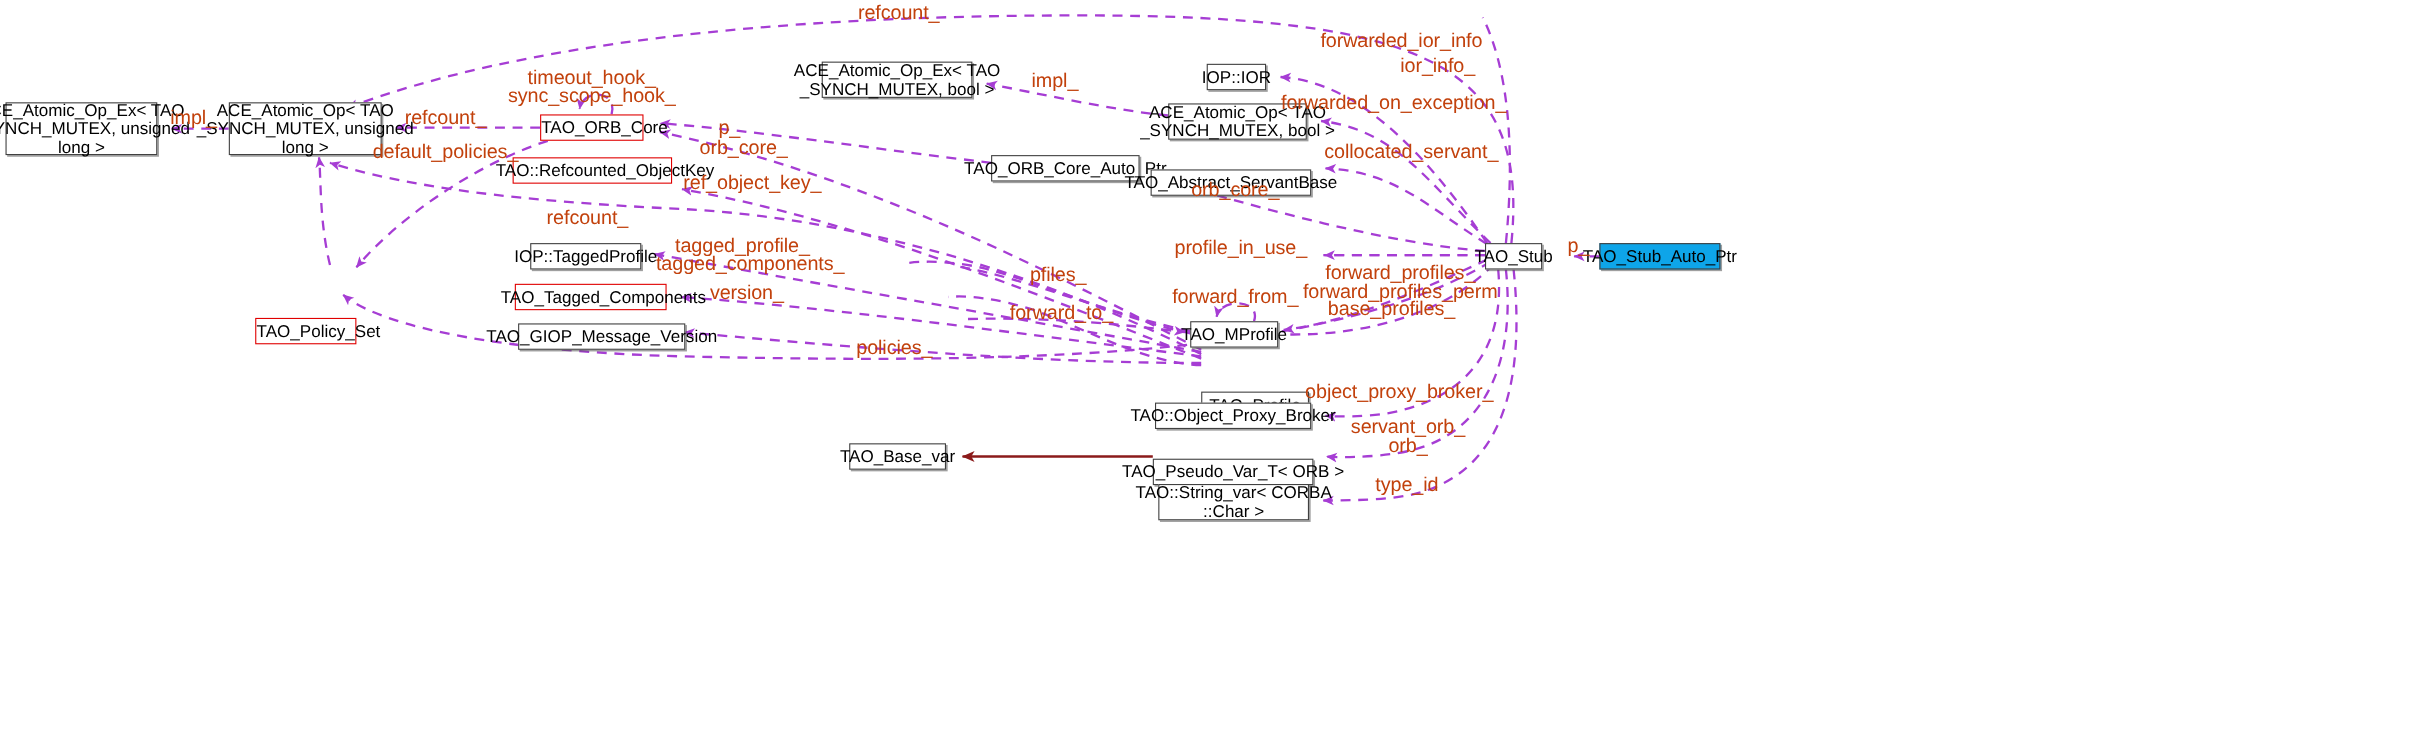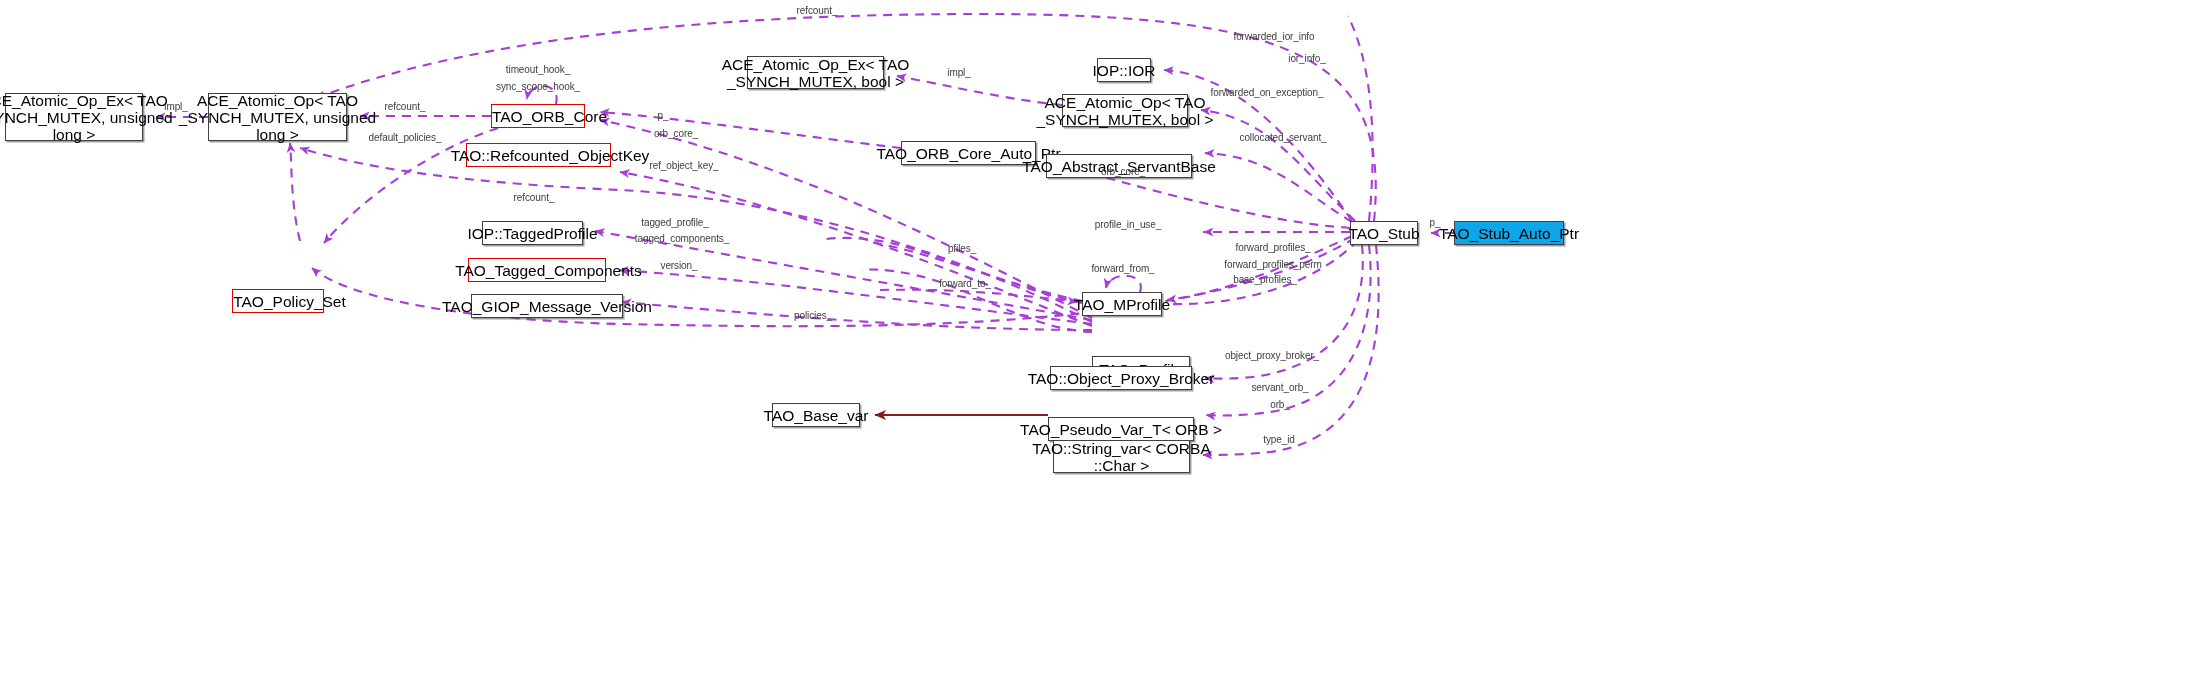--- a/index.html
+++ b/index.html
@@ -30,22 +30,22 @@
   .edge-line.inherit {
     stroke: #8b1a1a;
     stroke-dasharray: none;
     stroke-width: 2.1;
   }
   .arrow-usage { fill: #a63dd4; }
   .arrow-inherit { fill: #8b1a1a; }
 
   .edge-label {
     position: absolute;
-    color: #404040;
-    font-size: 10px;
+    color: #c2410c;
+    font-size: 18px;
     line-height: 16.5px;
     white-space: pre;
     text-align: center;
     transform: translateX(-50%);
     letter-spacing: -0.1px;
   }
 
   .node {
     position: absolute;
     box-sizing: border-box;
@@ -193,21 +193,21 @@
 
   <div class="node" style="left:1050px; top:366px; width:142px; height:24px;">TAO::Object_Proxy_Broker</div>
 
   <div class="node" style="left:772px; top:403px; width:88px; height:24px;">TAO_Base_var</div>
 
   <div class="node" style="left:1048px; top:417px; width:146px; height:24px;">TAO_Pseudo_Var_T&lt; ORB &gt;</div>
 
   <div class="node" style="left:1053px; top:440px; width:137px; height:33px;">TAO::String_var&lt; CORBA
 ::Char &gt;</div>
 
-  <div class="node" style="left:1350px; top:221px; width:68px; height:24px;">TAO_Stub</div>
+  <div class="node" style="left:1350px; top:221px; width:52px; height:24px;">TAO_Stub</div>
 
   <div class="node current" style="left:1454px; top:221px; width:110px; height:24px;">TAO_Stub_Auto_Ptr</div>
 
   <div class="edge-label" style="left:176px; top:99px;">impl_</div>
   <div class="edge-label" style="left:817px; top:3px;">refcount_</div>
   <div class="edge-label" style="left:405px; top:99px;">refcount_</div>
   <div class="edge-label" style="left:405px; top:130px;">default_policies_</div>
   <div class="edge-label" style="left:538px; top:62px;">timeout_hook_
 sync_scope_hook_</div>
   <div class="edge-label" style="left:663px; top:108px;">p_</div>

